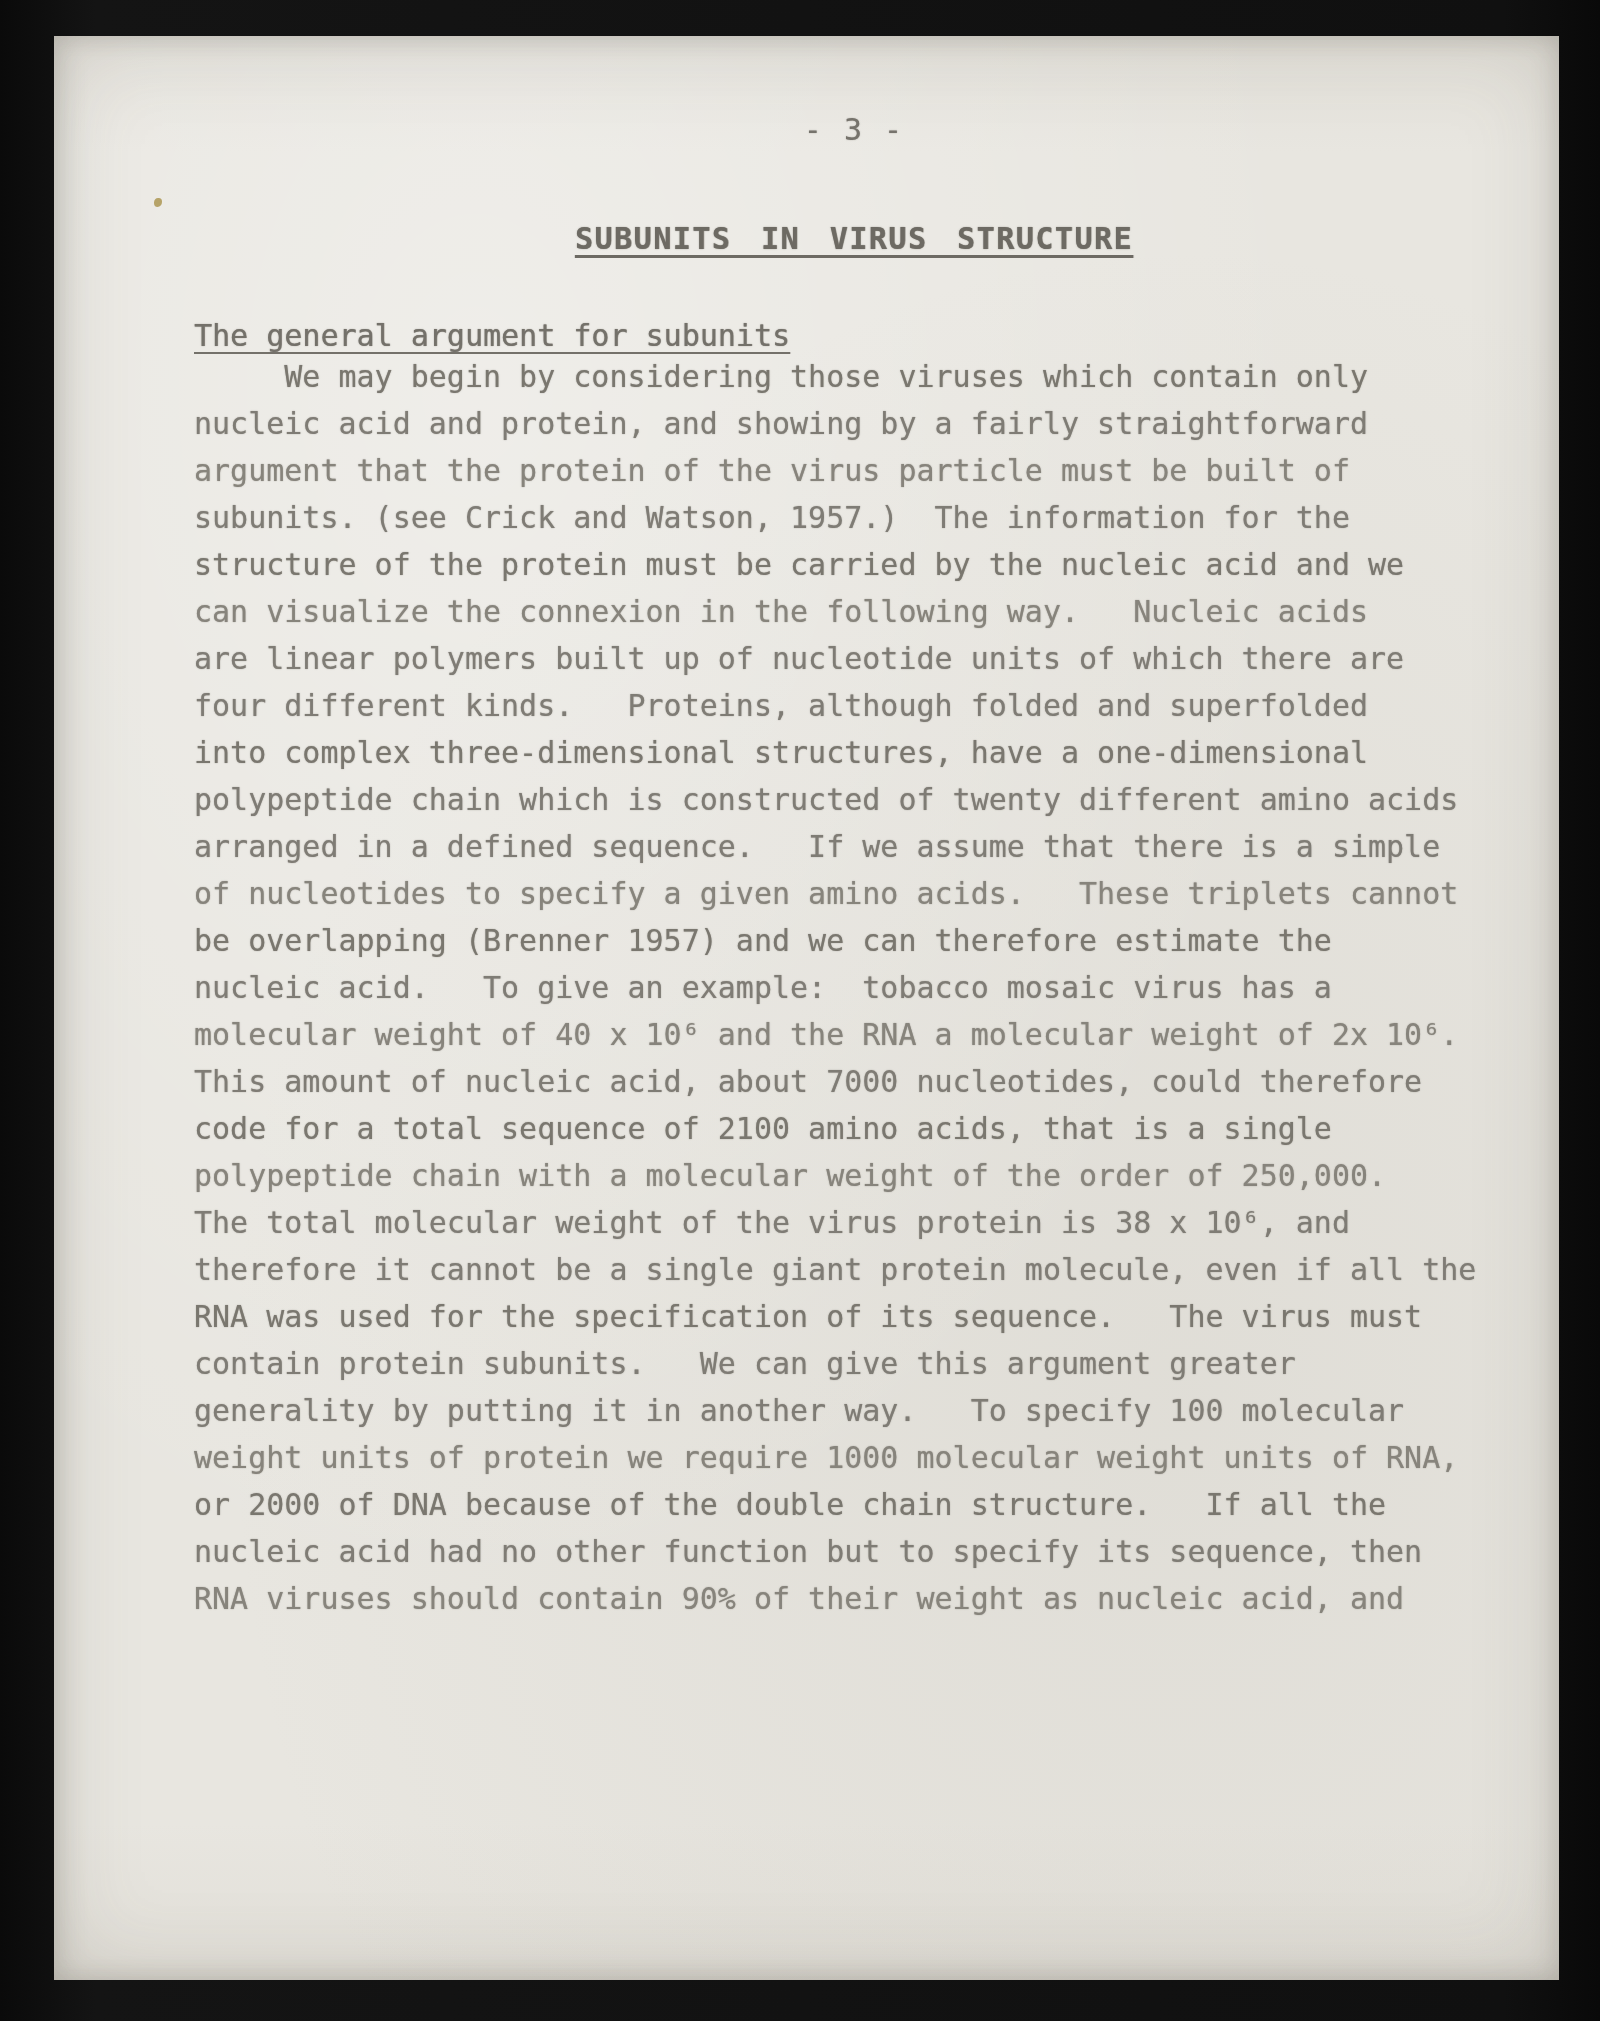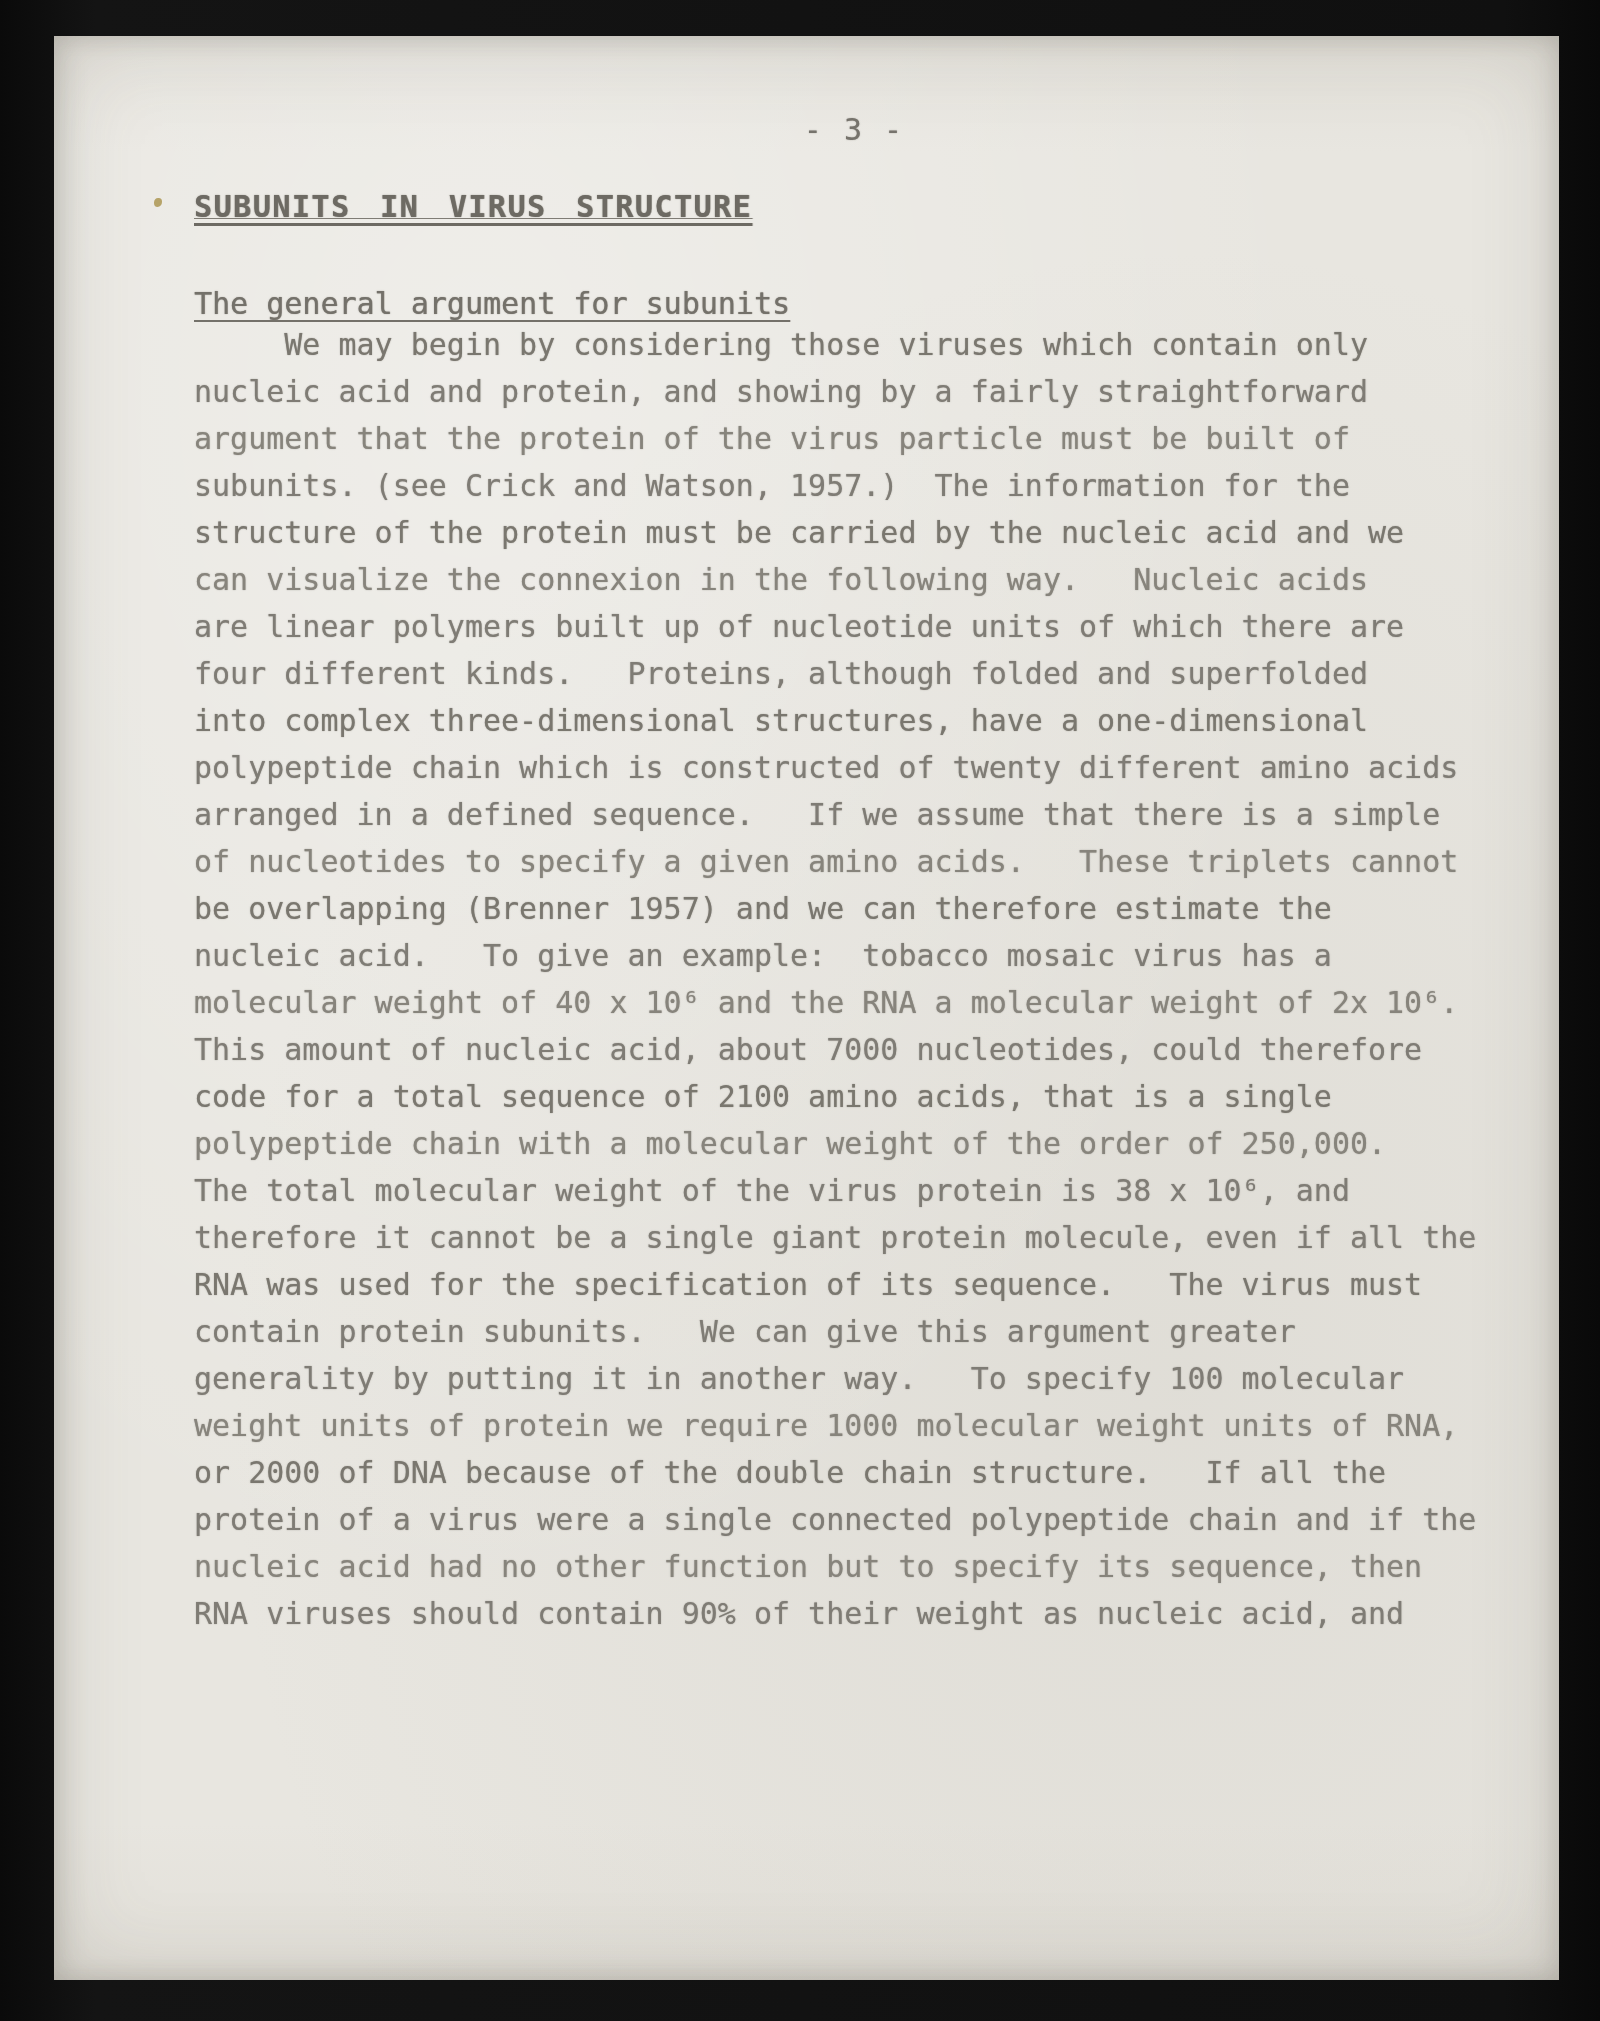--- a/index.html
+++ b/index.html
@@ -52,23 +52,22 @@
     text-shadow: 0 0 1.3px rgba(112,108,100,0.65);
   }
   .page-number {
     margin-top: 76px;
     text-align: center;
     font-size: 30px;
     letter-spacing: 2px;
     color: #76736c;
   }
   .title-row {
-    margin-top: 42px;
-    text-align: left;
-    text-decoration: underline;
+    margin-top: 74px;
+    text-align: center;
   }
   .title {
     font-size: 30px;
     letter-spacing: 1.5px;
     word-spacing: 10px;
     color: #6d6a63;
     font-weight: bold;
     text-decoration: underline;
     text-decoration-thickness: 2.5px;
     text-underline-offset: 6px;
@@ -136,19 +135,18 @@
           <div class="line">This amount of nucleic acid, about 7000 nucleotides, could therefore</div>
           <div class="line">code for a total sequence of 2100 amino acids, that is a single</div>
           <div class="line">polypeptide chain with a molecular weight of the order of 250,000.</div>
           <div class="line">The total molecular weight of the virus protein is 38 x 10⁶, and</div>
           <div class="line">therefore it cannot be a single giant protein molecule, even if all the</div>
           <div class="line">RNA was used for the specification of its sequence.   The virus must</div>
           <div class="line">contain protein subunits.   We can give this argument greater</div>
           <div class="line">generality by putting it in another way.   To specify 100 molecular</div>
           <div class="line">weight units of protein we require 1000 molecular weight units of RNA,</div>
           <div class="line">or 2000 of DNA because of the double chain structure.   If all the</div>
-          <div class="line">protein of a virus were a single connected polypeptide chain and if the</div>
           <div class="line">nucleic acid had no other function but to specify its sequence, then</div>
           <div class="line">RNA viruses should contain 90% of their weight as nucleic acid, and</div>
         </div>
     </div>
   </div>
 </div>
 
 </body></html>

